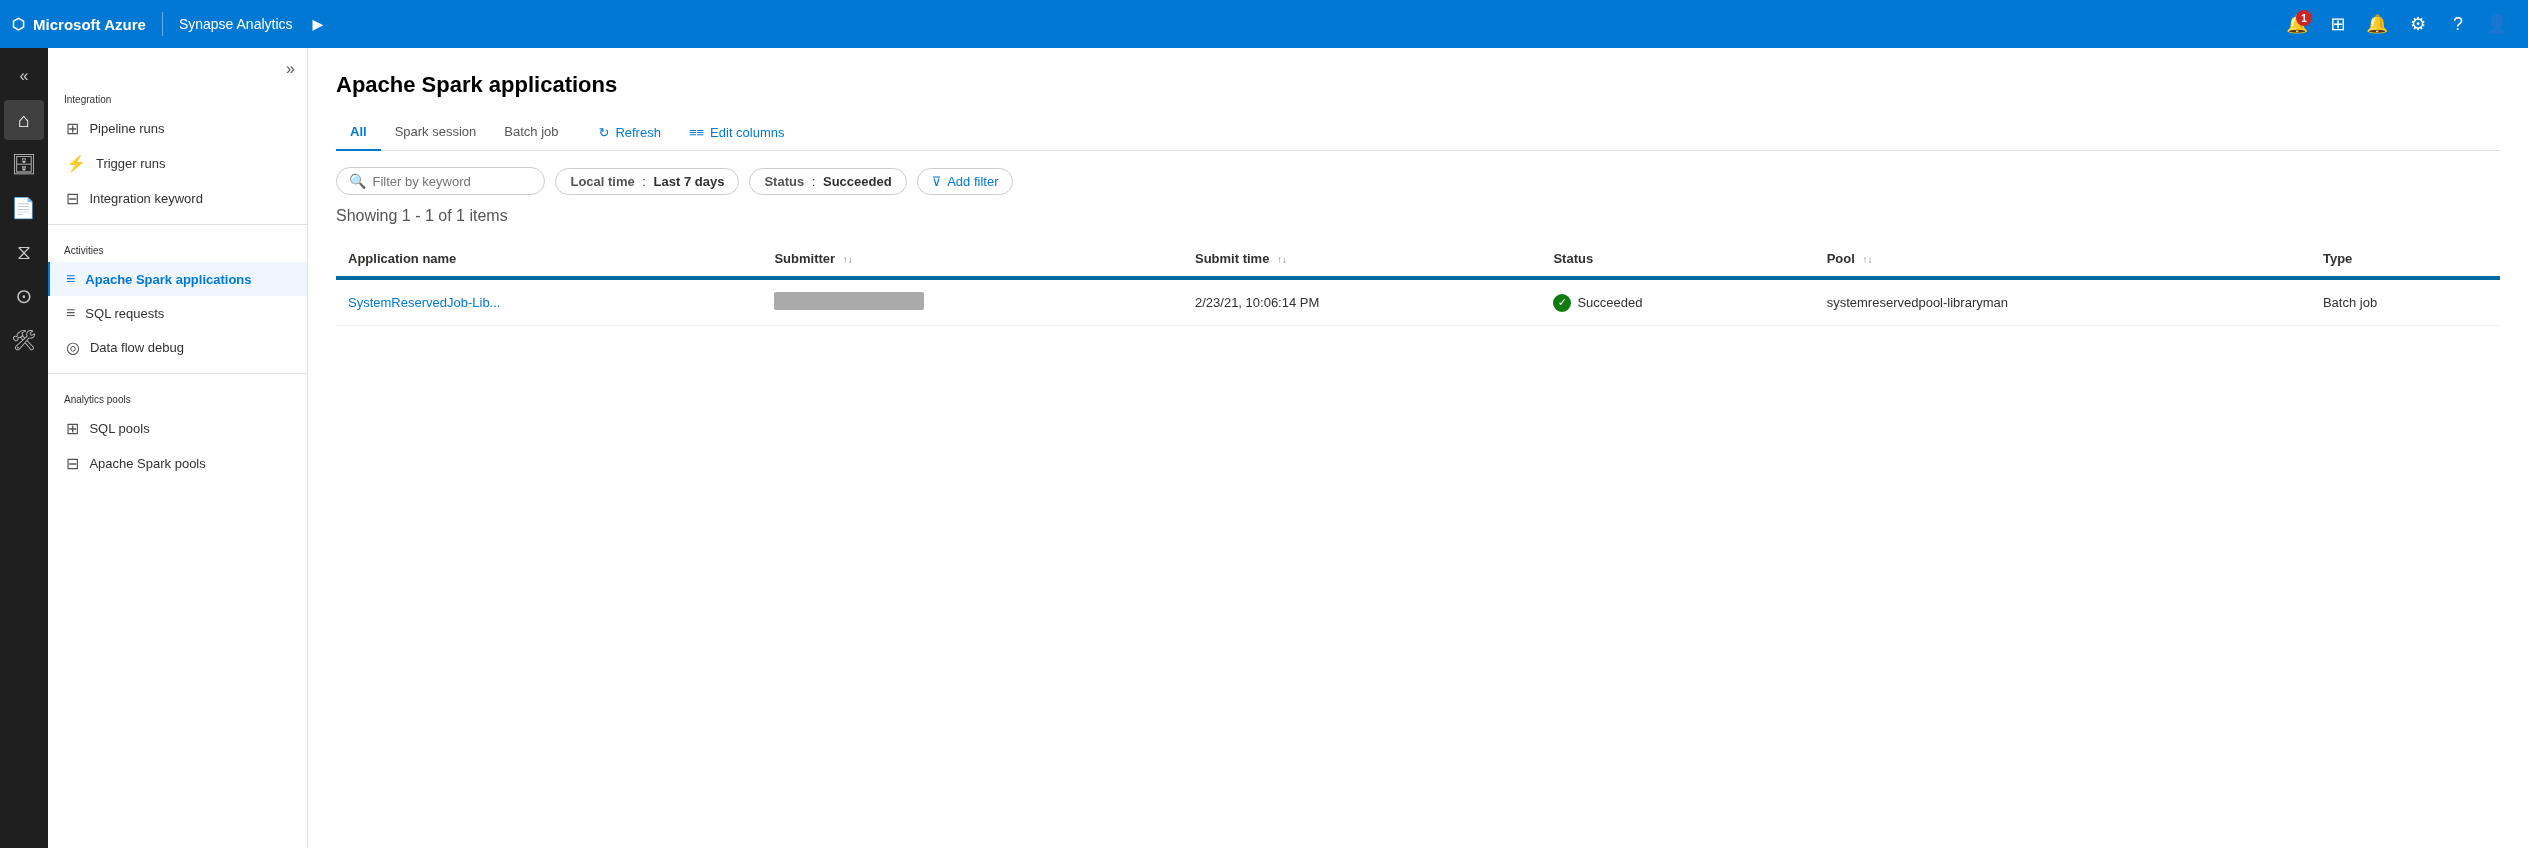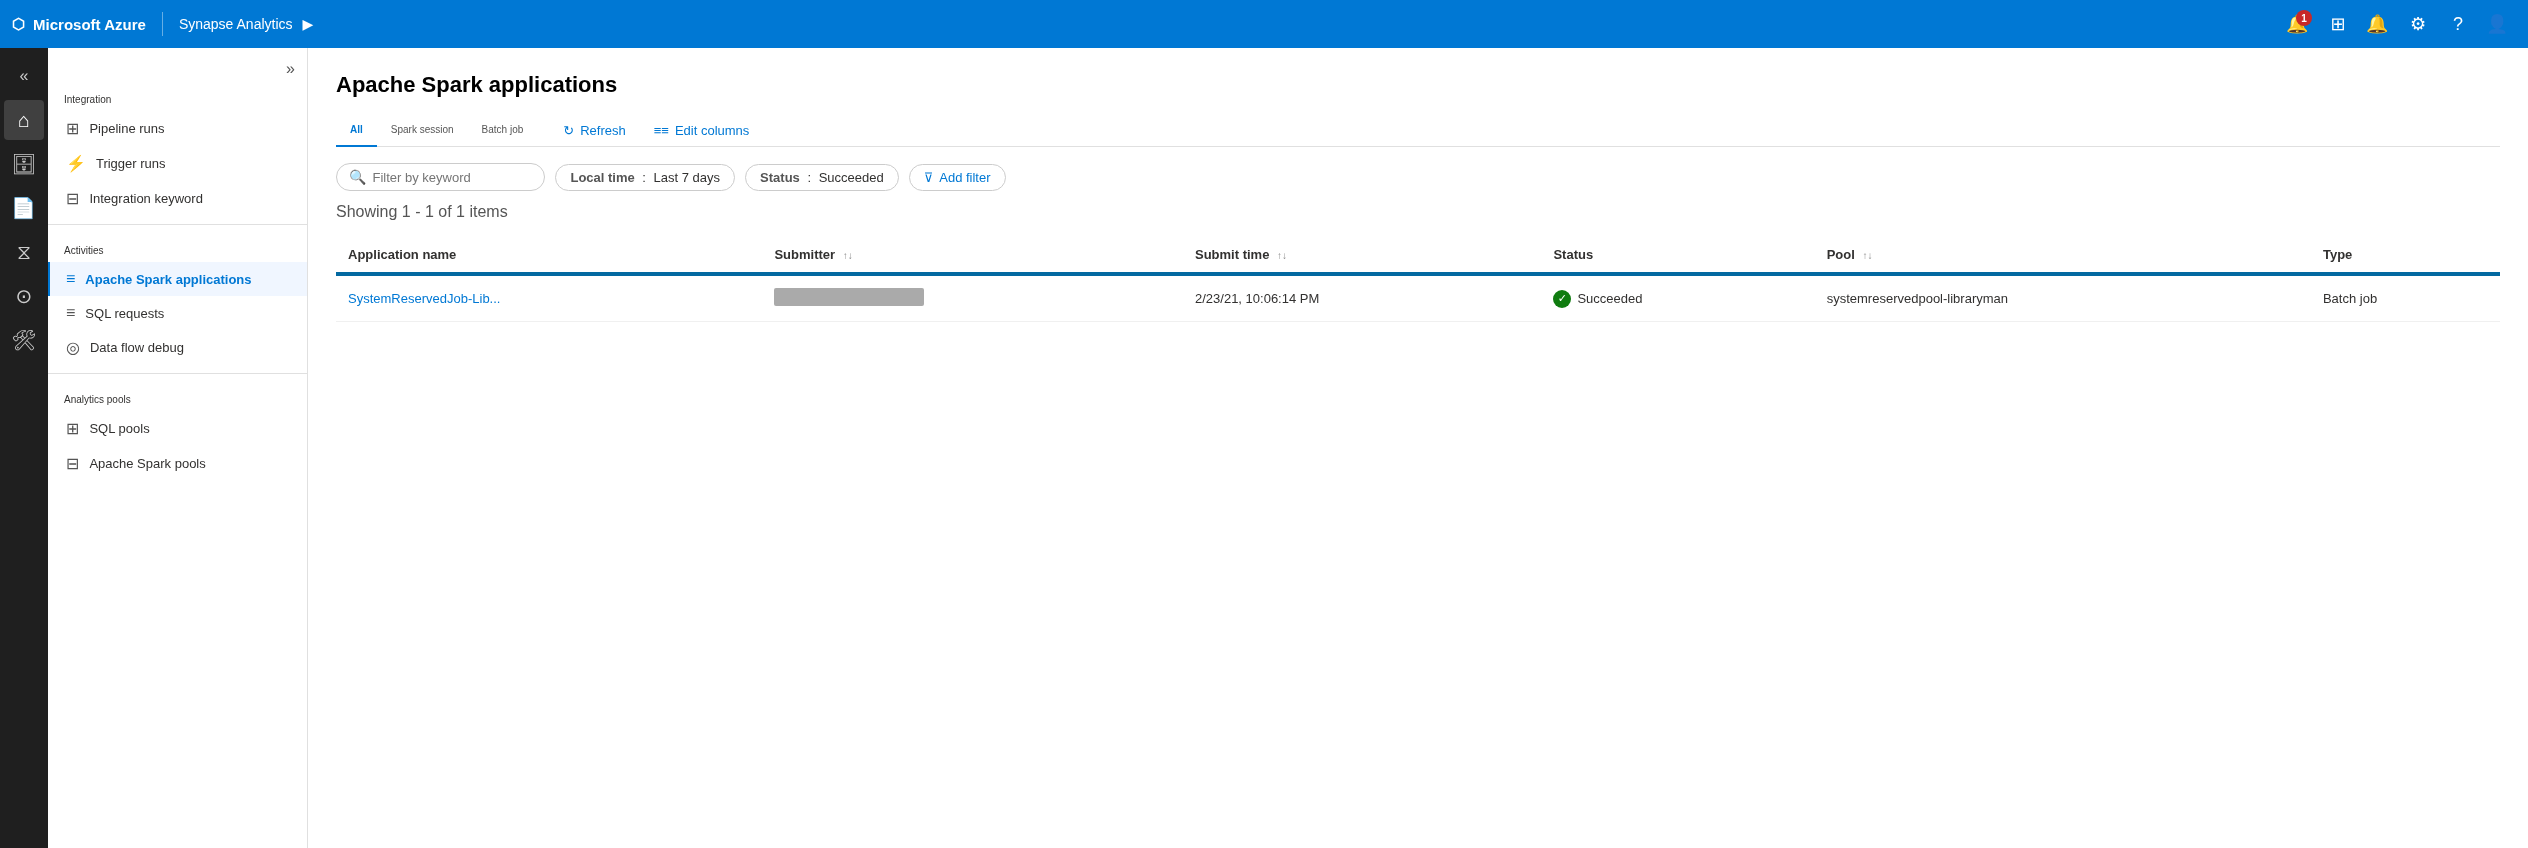--- a/index.html
+++ b/index.html
@@ -27,21 +27,21 @@
     }
     .top-nav-divider {
       width: 1px;
       height: 24px;
       background: rgba(255,255,255,0.4);
       margin: 0 8px;
     }
     .top-nav-service {
       display: flex;
       align-items: center;
-      gap: 10px;
+      gap: 20px;
       font-size: 14px;
       color: white;
     }
     .top-nav-right {
       margin-left: auto;
       display: flex;
       align-items: center;
       gap: 4px;
     }
     .top-nav-icon-btn {
@@ -187,21 +187,21 @@
     .tabs {
       display: flex;
       align-items: center;
       gap: 0;
       border-bottom: 1px solid #e0e0e0;
       margin-bottom: 16px;
     }
     .tab {
       padding: 10px 14px;
       cursor: pointer;
-      font-size: 10px;
+      font-size: 13px;
       color: #555;
       border-bottom: 2px solid transparent;
       margin-bottom: -1px;
     }
     .tab.active {
       color: #0078d4;
       border-bottom-color: #0078d4;
       font-weight: 600;
     }
     .tab-actions {
@@ -256,21 +256,21 @@
       border: 1px solid #ccc;
       border-radius: 16px;
       padding: 5px 14px;
       background: white;
       cursor: pointer;
       font-size: 13px;
       color: #323130;
       white-space: nowrap;
     }
     .filter-chip .label { font-weight: 700; color: #555; }
-    .filter-chip .value { font-weight: 400; }
+    .filter-chip .value { font-weight: 700; }
     .add-filter-btn {
       display: flex;
       align-items: center;
       gap: 6px;
       border: 1px solid #ccc;
       border-radius: 16px;
       padding: 5px 14px;
       background: white;
       cursor: pointer;
       font-size: 13px;

